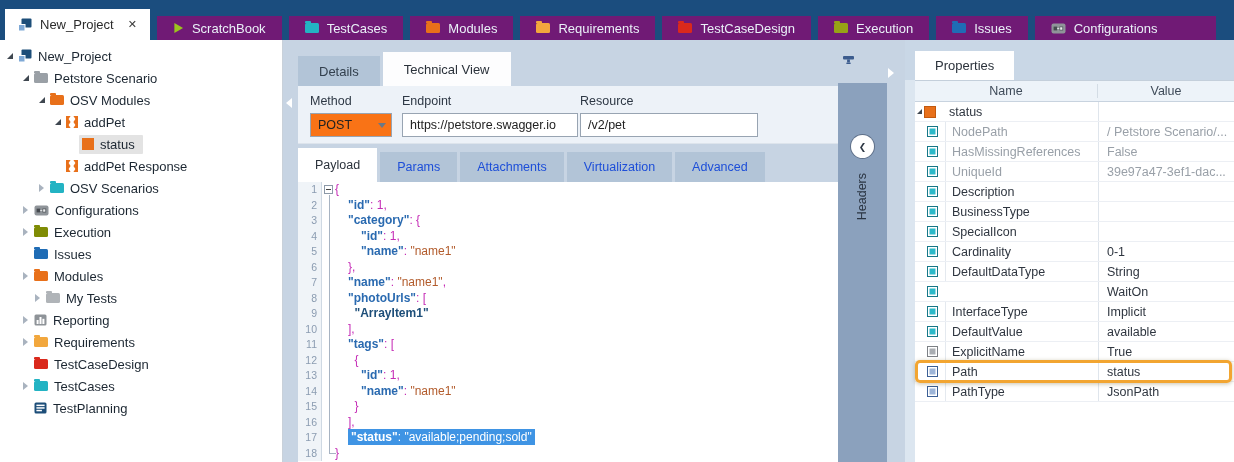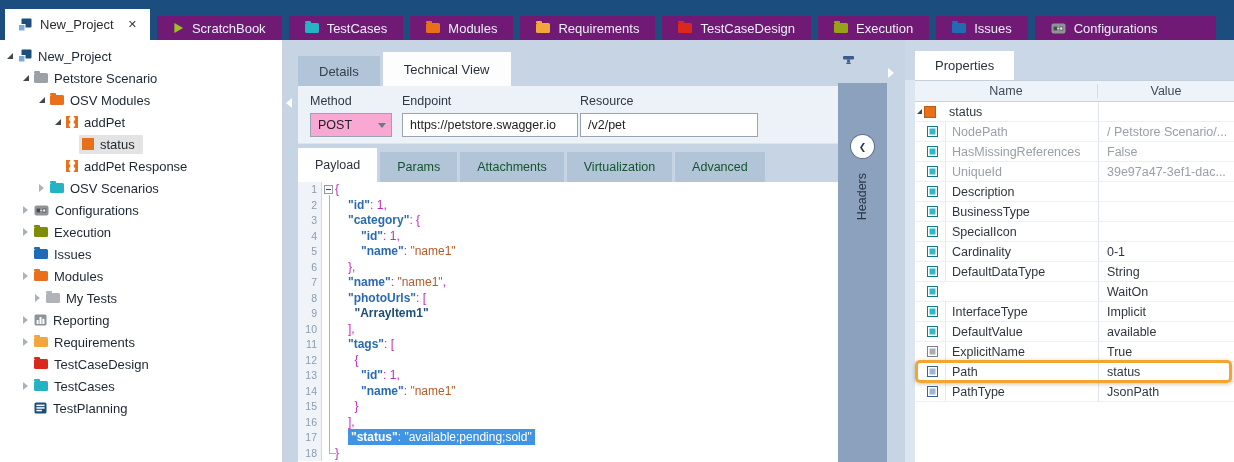--- a/index.html
+++ b/index.html
@@ -46,32 +46,32 @@
   .vtab.active { height:34px; background:#fdfdfe; color:#2b323b; }
   .pin { position:absolute; left:558px; top:13px; cursor:pointer; }
   .r-expand { position:absolute; left:605px; top:28px; width:0; height:0;
               border-top:5px solid transparent; border-bottom:5px solid transparent;
               border-left:6px solid #ffffff; cursor:pointer; }
 
   .formarea { position:absolute; left:15px; top:46px; width:540px; height:58px;
               background:#edf2f8; border-bottom:1px solid #dde4ec; }
   .flabel { position:absolute; top:8px; font-size:12.5px; color:#2e3845; }
   .fl-method { left:12px; } .fl-endpoint { left:104px; } .fl-resource { left:282px; }
-  .select { position:absolute; left:12px; top:27px; width:82px; height:24px; background:#f9a8d4;
+  .select { position:absolute; left:12px; top:27px; width:82px; height:24px; background:#f97316;
             border:1px solid #98a4b2; display:flex; align-items:center; font-size:12.5px;
             color:#222; padding-left:7px; cursor:pointer; }
   .sel-caret { position:absolute; right:5px; top:9px; width:0; height:0;
                border-left:4px solid transparent; border-right:4px solid transparent;
                border-top:5px solid #6b7887; }
   .txt { position:absolute; top:27px; height:24px; background:#fff; border:1px solid #98a4b2;
          font-size:12.5px; color:#222; padding:0 7px; font-family:"Liberation Sans",sans-serif; }
   .ein { left:104px; width:176px; } .rin { left:282px; width:178px; }
 
   .ptabs { position:absolute; left:15px; top:106px; height:36px; display:flex; align-items:flex-end; gap:3px; }
-  .ptab { height:30px; background:#b2c4d7; color:#14532d; display:flex; align-items:center;
+  .ptab { height:30px; background:#b2c4d7; color:#1d4ed8; display:flex; align-items:center;
           padding:0 17px; font-size:12.5px; cursor:default; }
   .ptab.active { height:34px; background:#ffffff; color:#2b323b; }
 
   .editor { position:absolute; left:15px; top:142px; width:540px; bottom:0; background:#ffffff;
             overflow:hidden; cursor:text; }
   .cl { display:flex; height:15.5px; line-height:15.5px; font-size:12px; }
   .ln { width:24px; flex:none; text-align:right; padding-right:4px; color:#8b9cb1;
         background:#f0f4f8; border-right:1px solid #cfd9e3; font-size:10.5px; }
   .fold { width:13px; flex:none; position:relative; }
   .foldbox { position:absolute; left:2px; top:3px; width:9px; height:9px;

